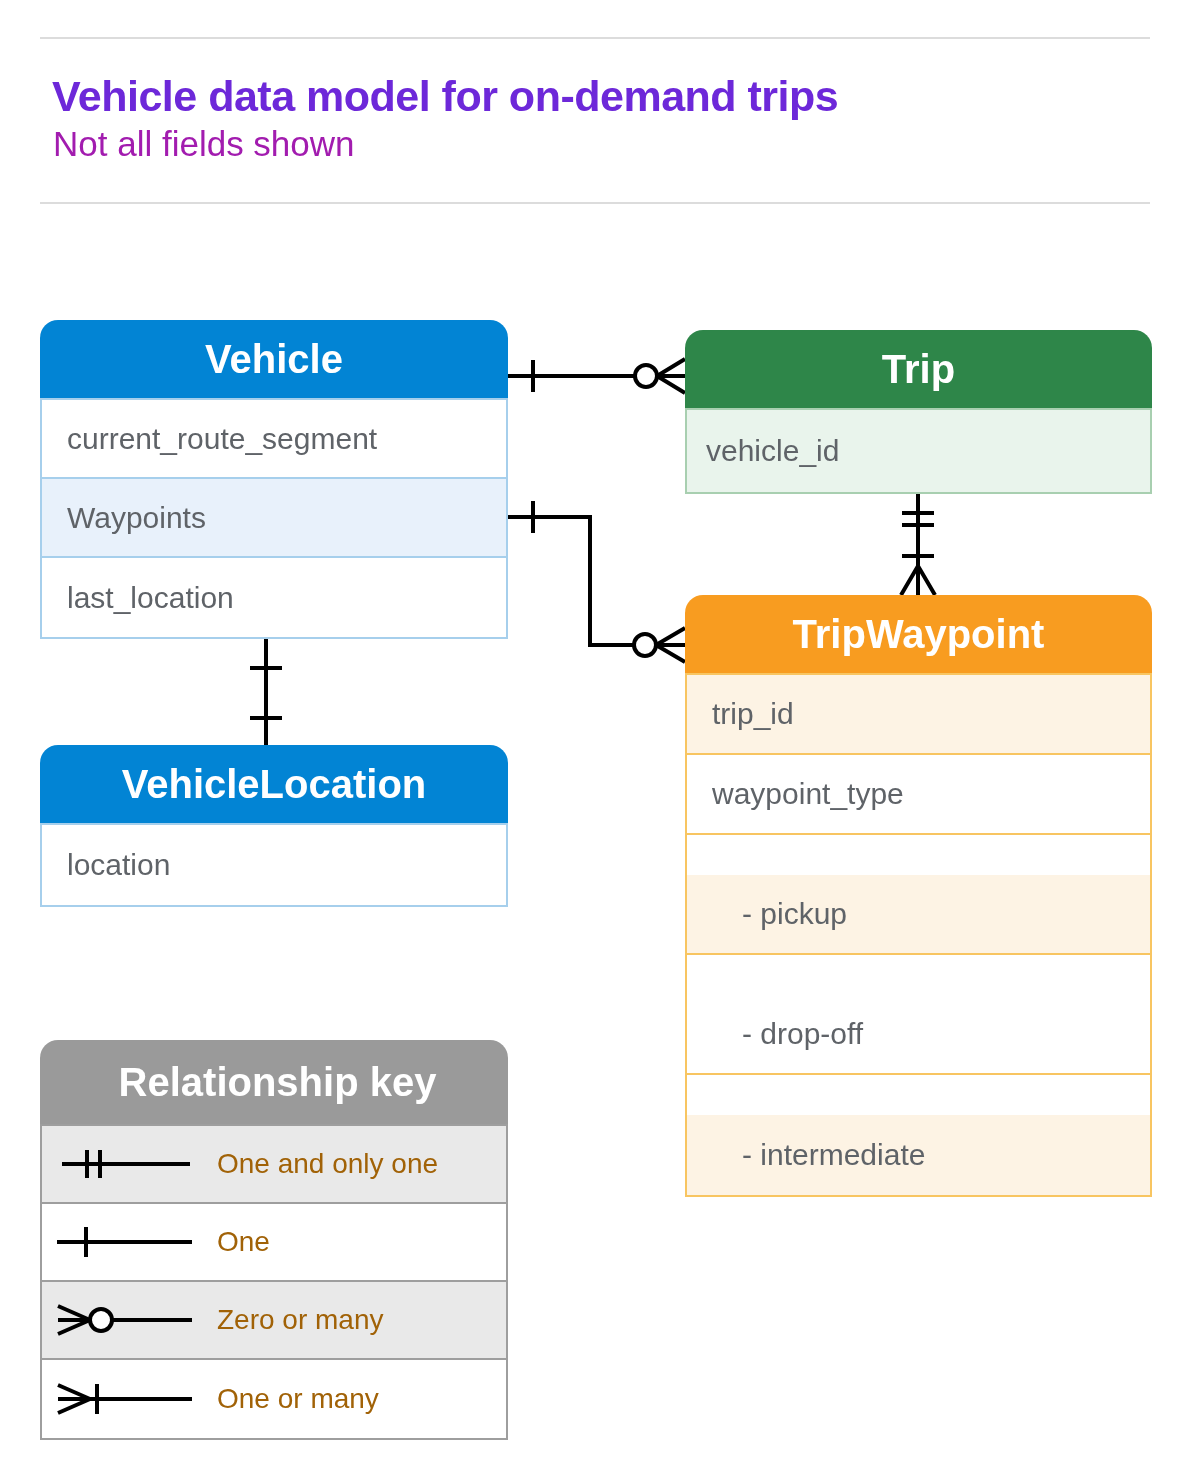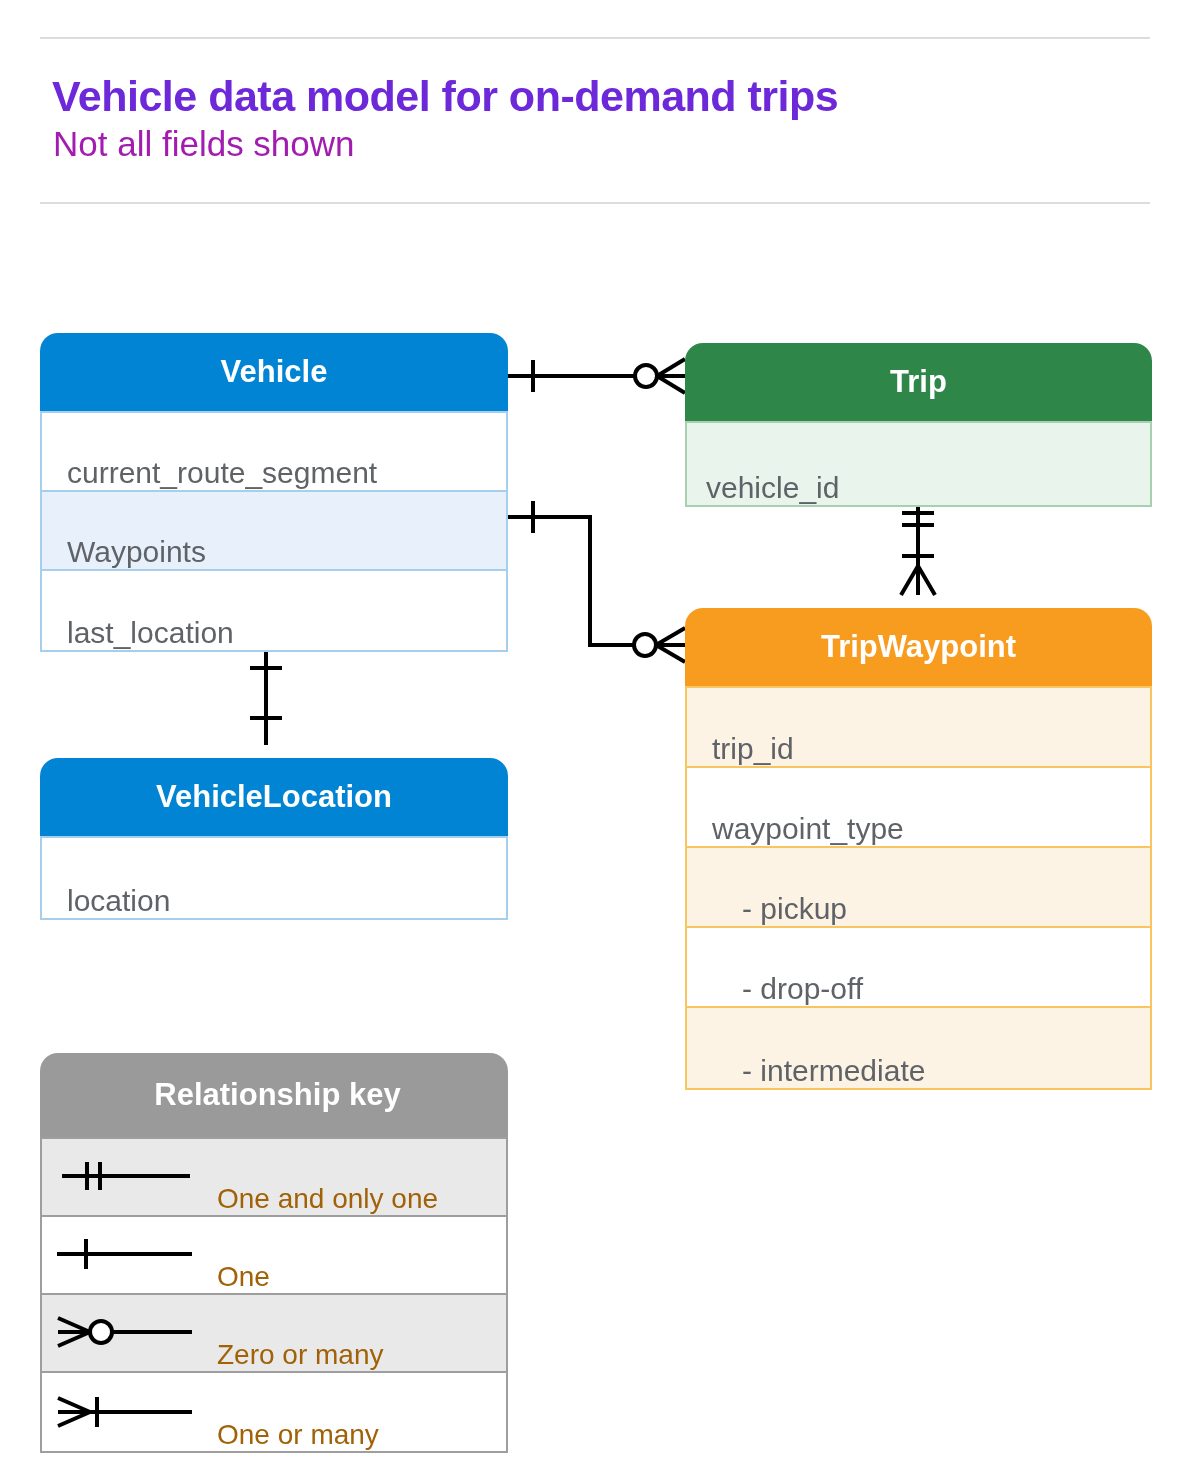--- a/index.html
+++ b/index.html
@@ -7,30 +7,30 @@
   .canvas { position:relative; width:1190px; height:1480px; background:#ffffff; overflow:hidden; }
 
   .divider { position:absolute; left:40px; width:1110px; height:2px; background:#dcdcdc; }
   .page-title { position:absolute; left:52px; top:72px; font-size:43px; font-weight:bold; color:#6d28d9; letter-spacing:-0.5px; }
   .page-subtitle { position:absolute; left:53px; top:124px; font-size:35px; color:#a21caf; }
 
   .entity { position:absolute; }
   .entity-header {
     height:78px; border-radius:18px 18px 0 0;
     display:flex; align-items:center; justify-content:center;
-    color:#ffffff; font-weight:bold; font-size:31px;margin-top:13px;
+    color:#ffffff; font-weight:bold; font-size:40px;
   }
   .entity-body { background:#ffffff; border:2px solid; box-sizing:border-box; }
   .row {
-    height:80px; display:flex; align-items:flex-end;
+    height:80px; display:flex; align-items:center;
     padding-left:25px; font-size:30px; color:#5f6368;
     border-bottom:2px solid; box-sizing:border-box; background:#ffffff;
   }
   .row:last-child { border-bottom:none; }
-  .row.indent { padding-left:55px; }
+  .row.indent { padding-left:55px;margin-top:40px; }
 
   
   .theme-blue .entity-header { background:#0284d4; }
   .theme-blue .entity-body, .theme-blue .row { border-color:#a6cfec; }
   .theme-blue .row.shaded { background:#e8f1fb; }
 
   .theme-green .entity-header { background:#2e8649; }
   .theme-green .entity-body, .theme-green .row { border-color:#a8cfb0; }
   .theme-green .row.shaded { background:#e9f4ec; }
 

